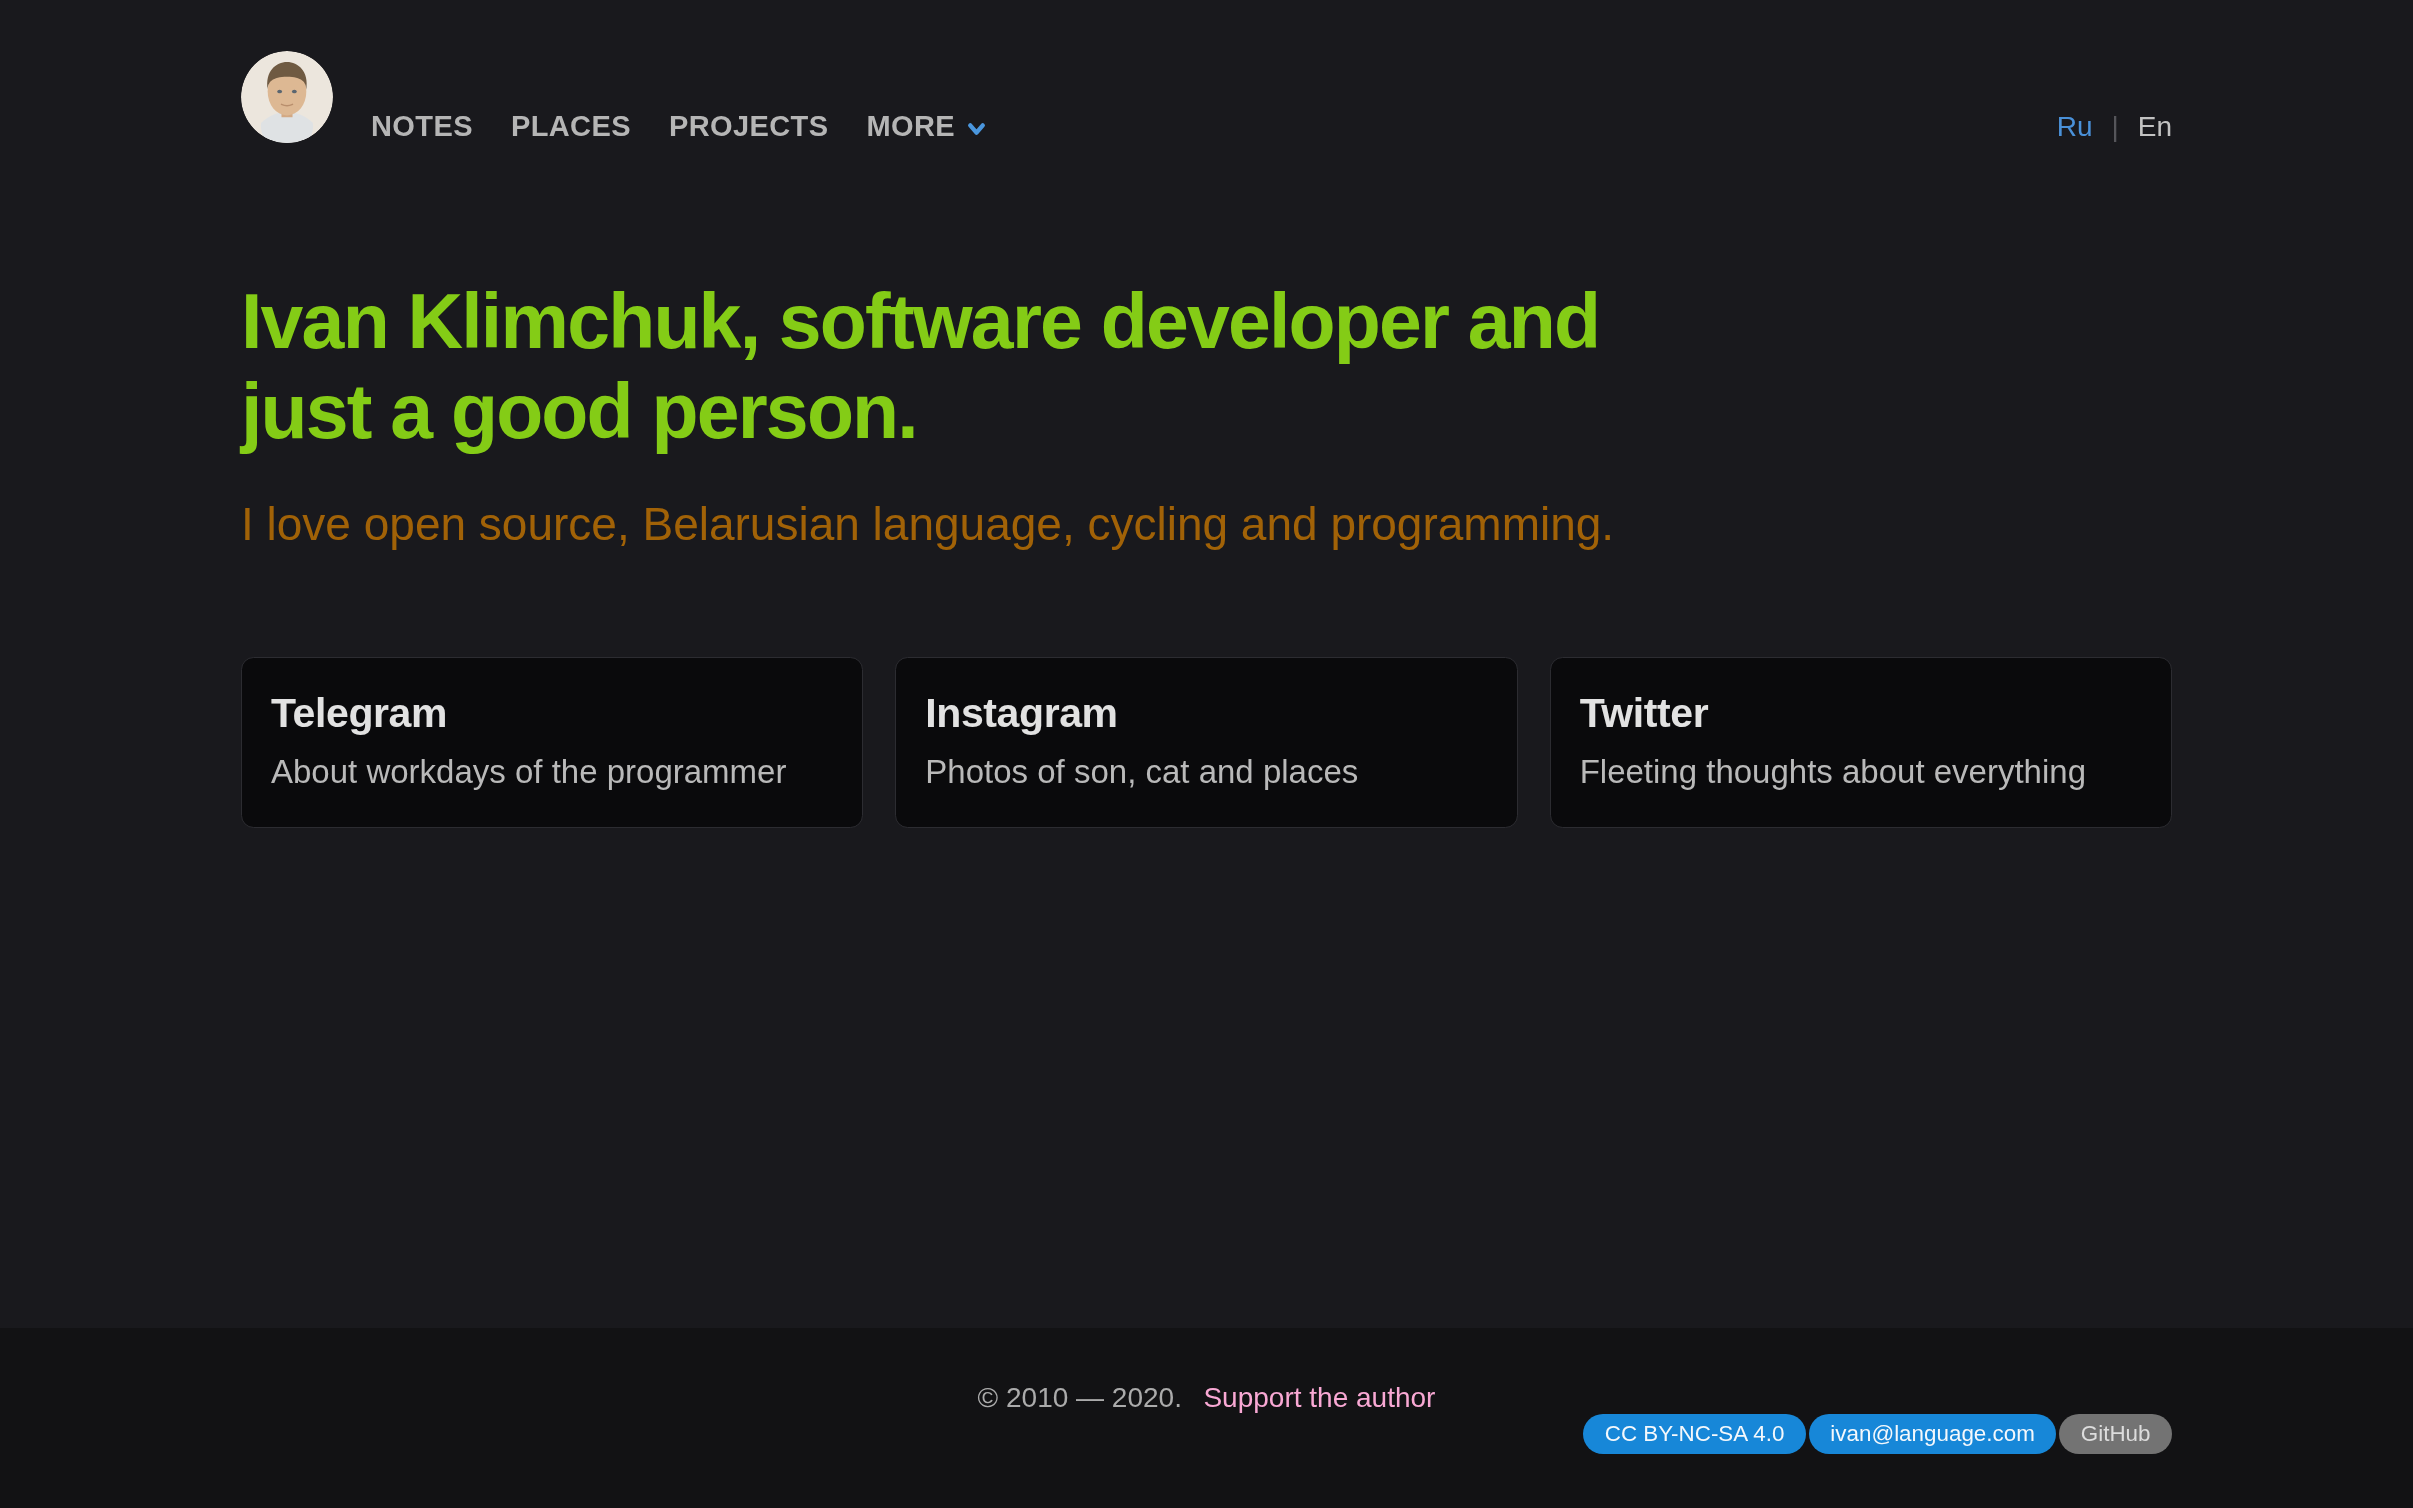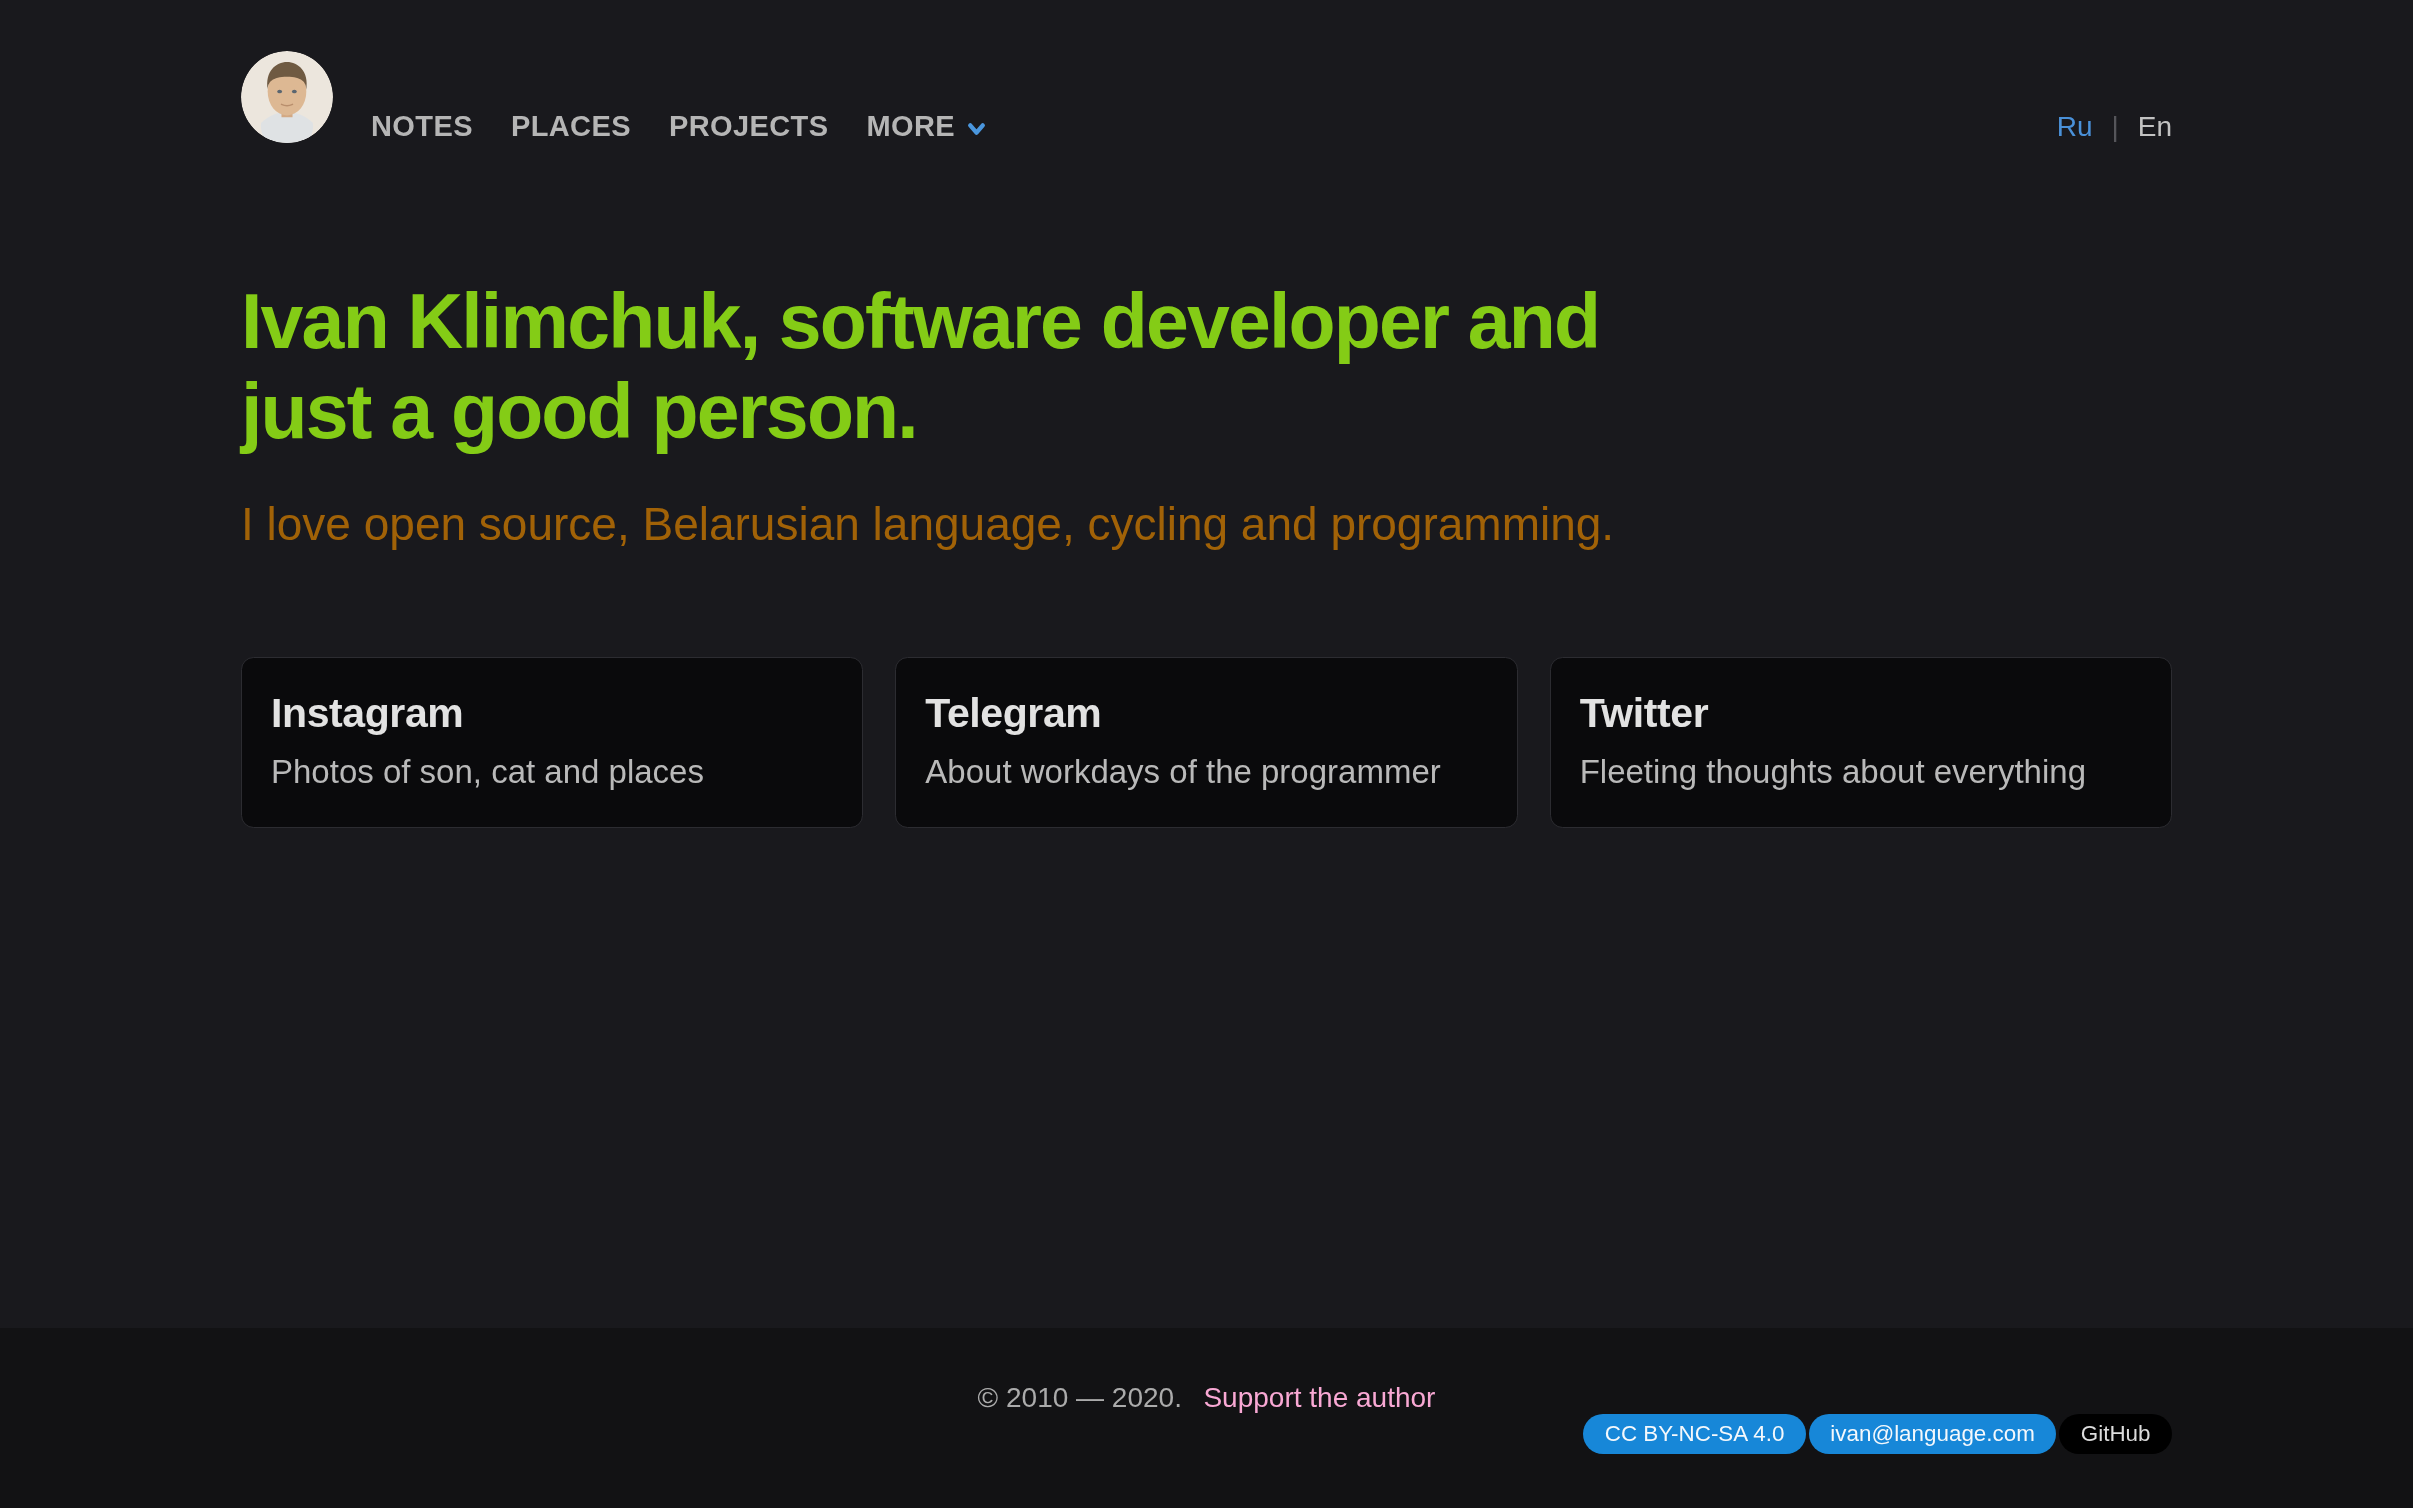--- a/index.html
+++ b/index.html
@@ -86,21 +86,21 @@
   }
   .foot-left { font-size: 28px; color: #ababab; display: flex; align-items: center; gap: 21.5px; }
   .foot-left a { color: #f9a8d4; text-decoration: none; }
   .foot-right { margin-left: auto; display: flex; align-items: center; gap: 3px; }
   .badge {
     display: inline-flex; align-items: center;
     height: 40px; padding: 0 21.5px; border-radius: 20.7px;
     font-size: 22.4px; text-decoration: none; white-space: nowrap;
   }
   .badge.blue { background: #1787d8; color: #f4f8fc; }
-  .badge.gray { background: #000000; color: #dcdcdc; }
+  .badge.gray { background: #737373; color: #dcdcdc; }
 </style>
 </head>
 <body>
 
 <div class="page">
 
   <header class="site-header container">
     <a class="avatar">
       <svg viewBox="0 0 100 100">
         <defs>
@@ -139,26 +139,26 @@
       <span class="current">En</span>
     </div>
   </header>
 
   <main class="container">
     <h1 class="hero-title">Ivan Klimchuk, software developer and just a good person.</h1>
     <p class="hero-subtitle">I love open source, Belarusian language, cycling and programming.</p>
 
     <div class="cards">
       <a class="card">
+        <h2>Telegram</h2>
+        <p>About workdays of the programmer</p>
+      </a>
+      <a class="card">
         <h2>Instagram</h2>
         <p>Photos of son, cat and places</p>
-      </a>
-      <a class="card">
-        <h2>Telegram</h2>
-        <p>About workdays of the programmer</p>
       </a>
       <a class="card">
         <h2>Twitter</h2>
         <p>Fleeting thoughts about everything</p>
       </a>
     </div>
   </main>
 
   <footer>
     <div class="footer-inner container">

